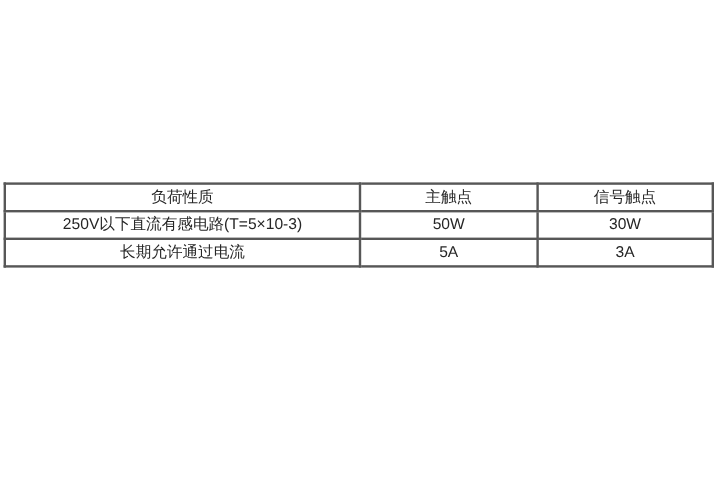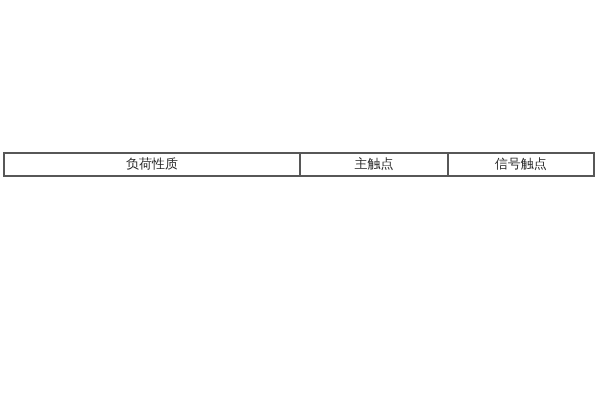--- a/index.html
+++ b/index.html
@@ -54,15 +54,25 @@
       <col class="col-signal">
     </colgroup>
     <thead>
       <tr>
         <th>负荷性质</th>
         <th>主触点</th>
         <th>信号触点</th>
       </tr>
     </thead>
     <tbody>
+      <tr>
+        <td>250V以下直流有感电路(T=5×10-3)</td>
+        <td>50W</td>
+        <td>30W</td>
+      </tr>
+      <tr>
+        <td>长期允许通过电流</td>
+        <td>5A</td>
+        <td>3A</td>
+      </tr>
     </tbody>
   </table>
 </div>
 
 </body></html>

